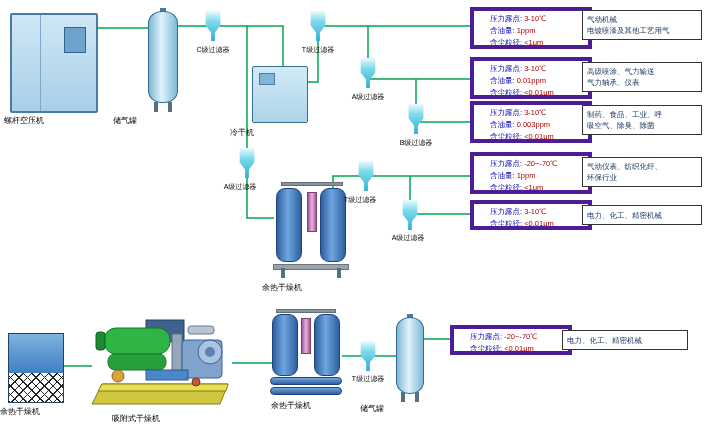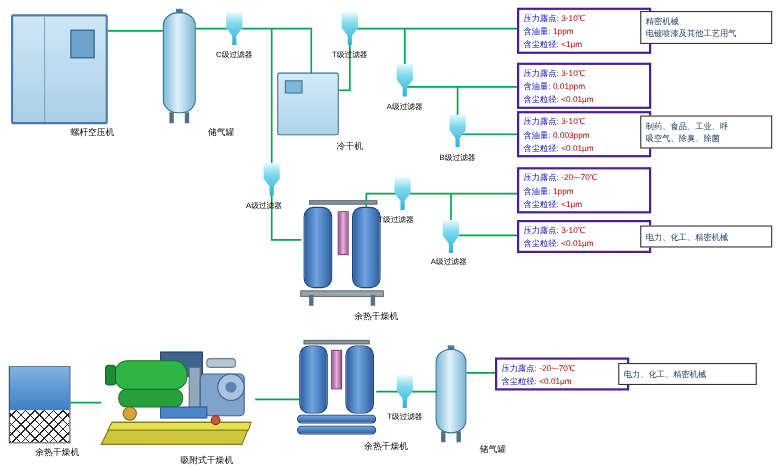--- a/index.html
+++ b/index.html
@@ -1,27 +1,27 @@
 <!DOCTYPE html>
 <html><head>
 <meta charset="utf-8">
 <style>
   *{margin:0;padding:0;box-sizing:border-box}
   html,body{background:#fff}
   body{font-family:"Liberation Sans",sans-serif}
   .canvas{position:relative;width:709px;height:428px;background:#fff;overflow:hidden}
   svg.lines{position:absolute;left:0;top:0;z-index:1}
   .eq{position:absolute;z-index:2}
-  .eq-label{position:absolute;z-index:4;font-size:8px;color:#000;text-align:right;width:100px}
+  .eq-label{position:absolute;z-index:4;font-size:8px;color:#000;text-align:left;width:100px}
   .f-label{position:absolute;z-index:4;font-size:7px;color:#000;text-align:center;width:60px}
   .filter-icon{position:absolute;z-index:3;width:16px;height:30px;
     background:linear-gradient(180deg,#eafbfe 0%,#7fd9ec 35%,#2fb0d4 100%);
     clip-path:polygon(4% 0,96% 0,96% 48%,62% 72%,62% 100%,38% 100%,38% 72%,4% 48%);}
-  .spec-box{position:absolute;z-index:2;width:122px;background:#fff;border:2px solid #4c1d95;
-    padding:2px 4px;font-size:7.5px;line-height:12px;white-space:nowrap;overflow:hidden}
+  .spec-box{position:absolute;z-index:2;width:122px;background:#fff;border:4px solid #4c1d95;
+    padding:2px 16px;font-size:7.5px;line-height:12px;white-space:nowrap;overflow:hidden}
   .spec-box.h2{line-height:11.5px}
   .spec-label{color:#0000b0}
   .spec-value{color:#b00000}
   .app-box{position:absolute;z-index:2;width:120px;background:#fff;border:1px solid #333;
     padding:2px 4px;font-size:7.5px;line-height:11px;color:#17375e;display:flex;align-items:center;white-space:pre-line}
   
   .screw{background:linear-gradient(180deg,#cfe7f6,#a9cfe8);border:2px solid #4a7ba6;border-radius:2px}
   .screw::before{content:"";position:absolute;left:28px;top:0;bottom:0;border-left:1px solid #7fa8c8}
   .screw-panel{position:absolute;right:10px;top:12px;width:22px;height:26px;background:#6ea3cc;border:1px solid #35618c}
   
@@ -122,42 +122,46 @@
   <div class="f-label" style="left:330px;top:195px">T级过滤器</div>
 
   <div class="filter-icon" style="left:402px;top:200px"></div>
   <div class="f-label" style="left:378px;top:233px">A级过滤器</div>
 
   <div class="spec-box" style="left:470px;top:7px;height:42px">
     <div><span class="spec-label">压力露点:</span> <span class="spec-value">3-10℃</span></div>
     <div><span class="spec-label">含油量:</span> <span class="spec-value">1ppm</span></div>
     <div><span class="spec-label">含尘粒径:</span> <span class="spec-value">&lt;1μm</span></div>
   </div>
-  <div class="app-box" style="left:582px;top:10px;height:30px">精密机械
+  <div class="app-box" style="left:582px;top:10px;height:30px">气动机械
 电镀喷漆及其他工艺用气</div>
 
   <div class="spec-box" style="left:470px;top:57px;height:42px">
     <div><span class="spec-label">压力露点:</span> <span class="spec-value">3-10℃</span></div>
     <div><span class="spec-label">含油量:</span> <span class="spec-value">0.01ppm</span></div>
     <div><span class="spec-label">含尘粒径:</span> <span class="spec-value">&lt;0.01μm</span></div>
   </div>
+  <div class="app-box" style="left:582px;top:62px;height:30px">高级喷涂、气力输送
+气力轴承、仪表</div>
 
   <div class="spec-box" style="left:470px;top:101px;height:42px">
     <div><span class="spec-label">压力露点:</span> <span class="spec-value">3-10℃</span></div>
     <div><span class="spec-label">含油量:</span> <span class="spec-value">0.003ppm</span></div>
     <div><span class="spec-label">含尘粒径:</span> <span class="spec-value">&lt;0.01μm</span></div>
   </div>
   <div class="app-box" style="left:582px;top:105px;height:30px">制药、食品、工业、呼
 吸空气、除臭、除菌</div>
 
   <div class="spec-box" style="left:470px;top:152px;height:42px">
     <div><span class="spec-label">压力露点:</span> <span class="spec-value">-20~-70℃</span></div>
     <div><span class="spec-label">含油量:</span> <span class="spec-value">1ppm</span></div>
     <div><span class="spec-label">含尘粒径:</span> <span class="spec-value">&lt;1μm</span></div>
   </div>
+  <div class="app-box" style="left:582px;top:157px;height:30px">气动仪表、纺织化纤、
+环保行业</div>
 
   <div class="spec-box h2" style="left:470px;top:200px;height:30px">
     <div><span class="spec-label">压力露点:</span> <span class="spec-value">3-10℃</span></div>
     <div><span class="spec-label">含尘粒径:</span> <span class="spec-value">&lt;0.01μm</span></div>
   </div>
   <div class="app-box" style="left:582px;top:205px;height:20px">电力、化工、精密机械</div>
 
   <div class="spec-box h2" style="left:450px;top:325px;height:30px">
     <div><span class="spec-label">压力露点:</span> <span class="spec-value">-20~-70℃</span></div>
     <div><span class="spec-label">含尘粒径:</span> <span class="spec-value">&lt;0.01μm</span></div>

